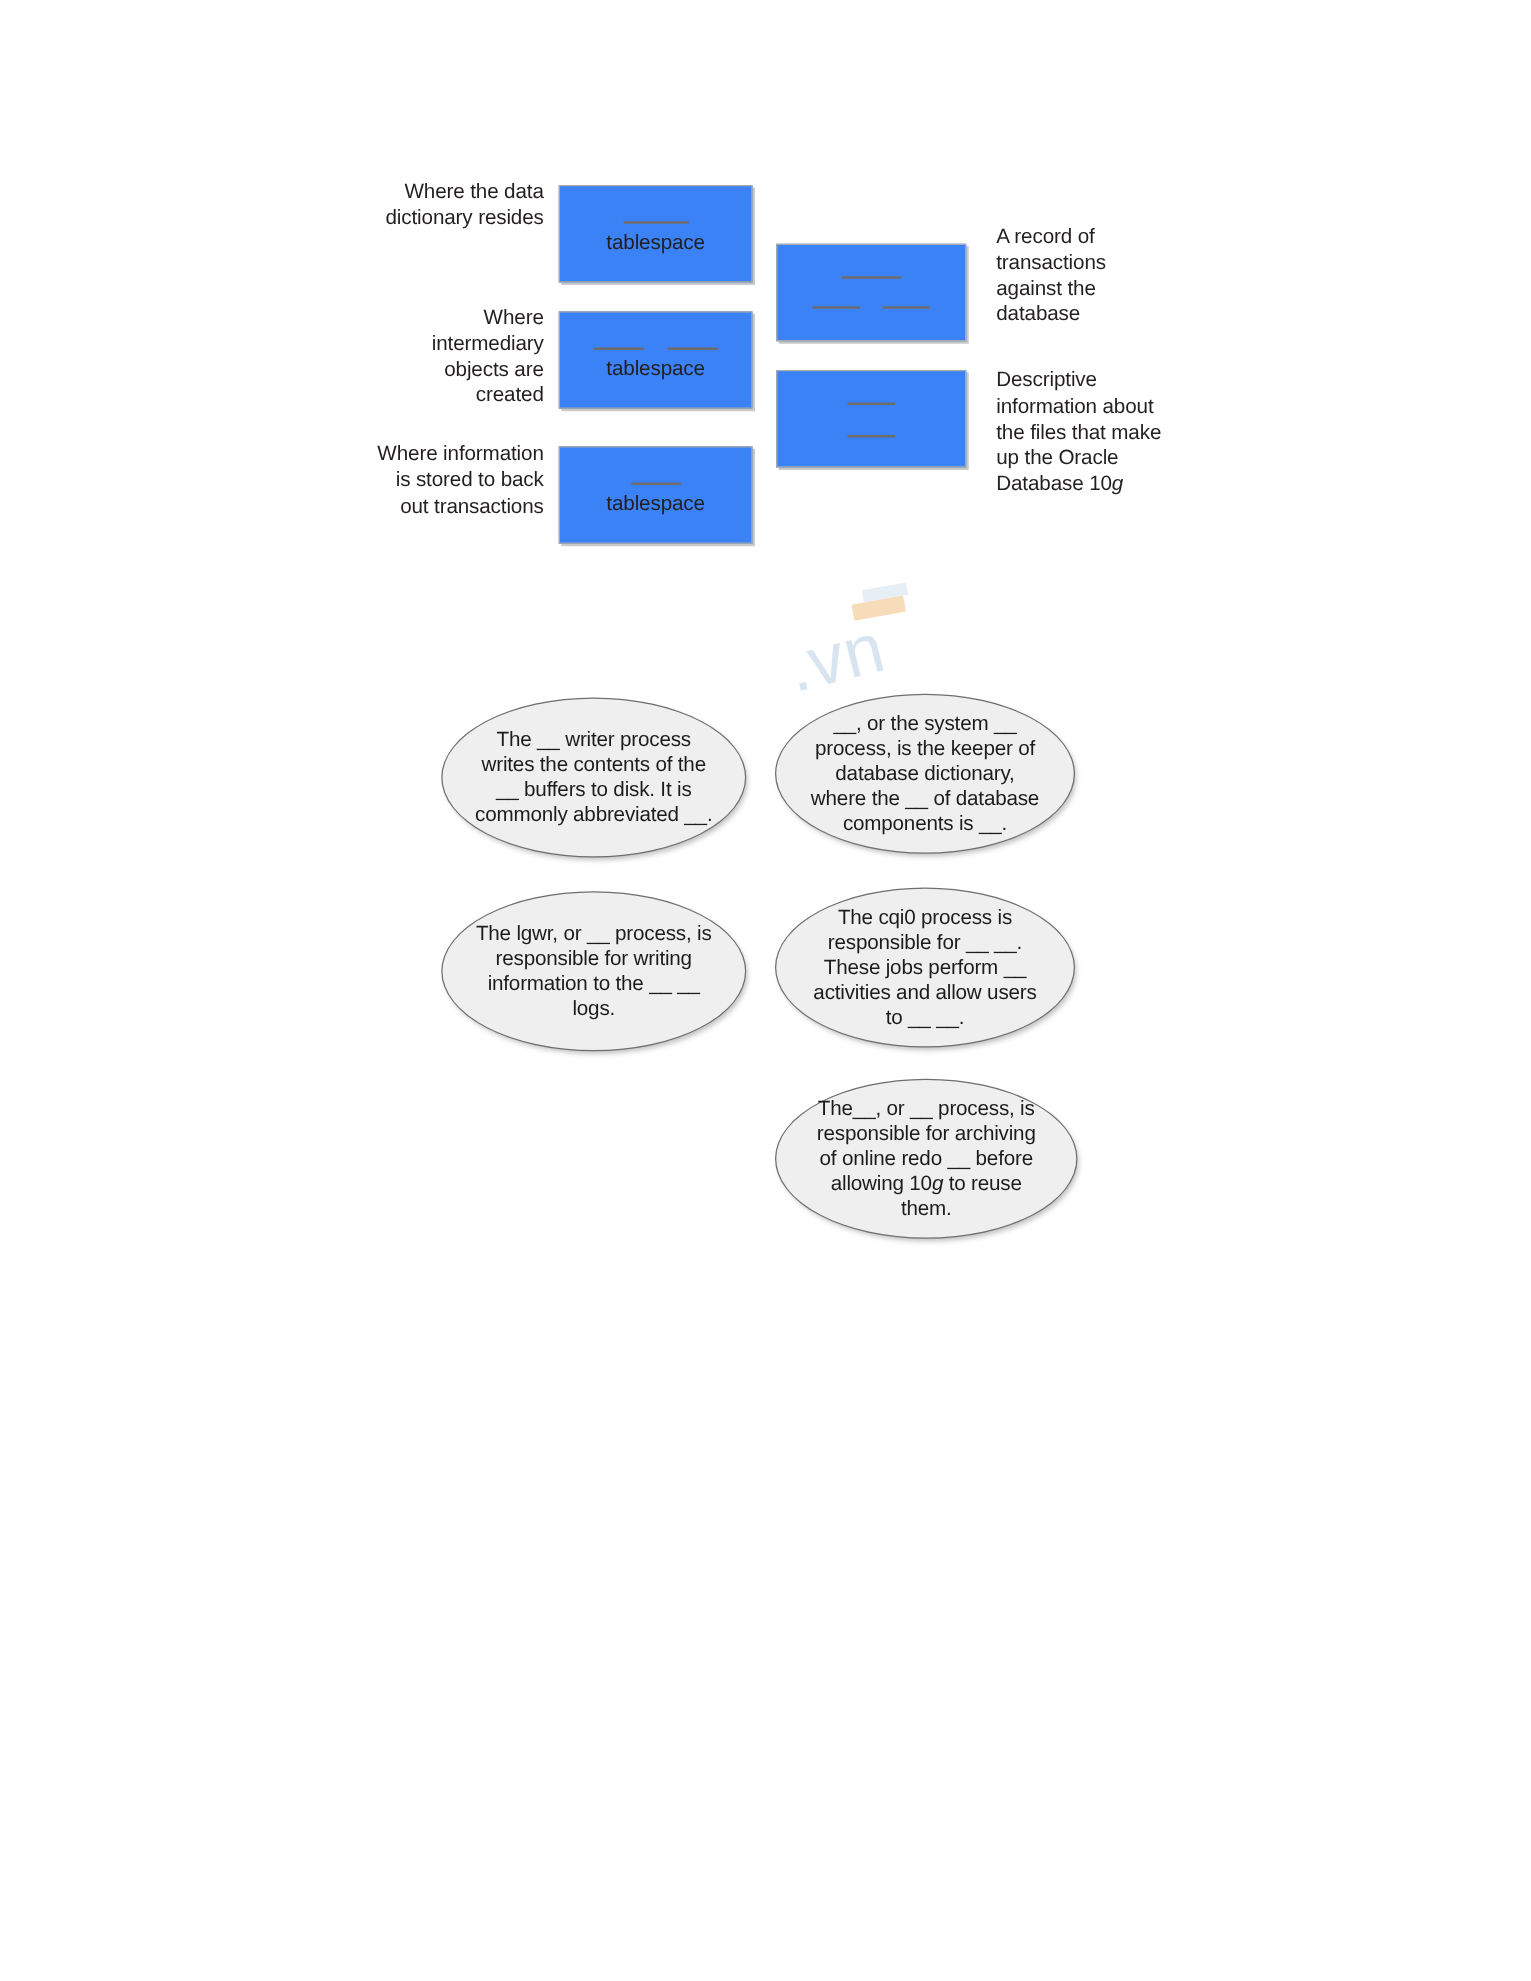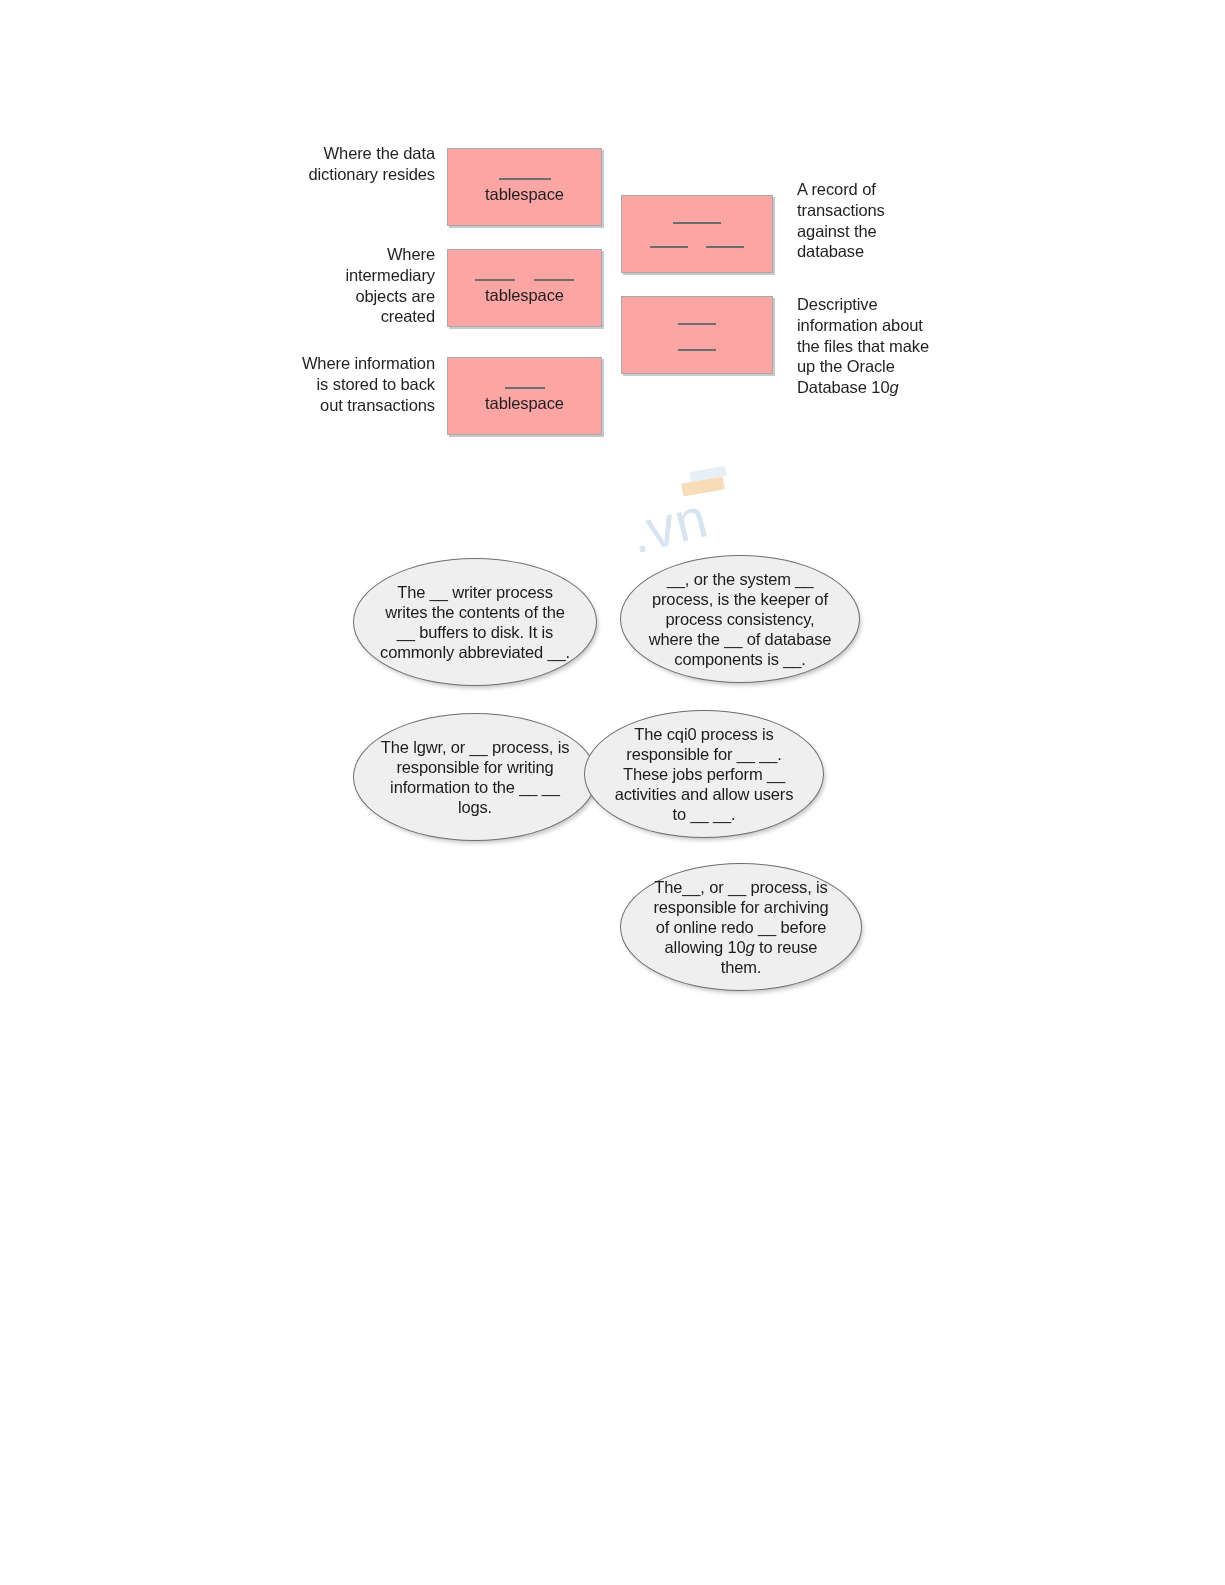--- a/index.html
+++ b/index.html
@@ -31,21 +31,21 @@
     font-size: 16.5px;
     line-height: 1.26;
     color: #231f20;
     letter-spacing: -0.1px;
   }
   .caption.right-align { text-align: right; }
   .caption.left-align  { text-align: left; }
 
   .fillbox {
     position: absolute;
-    background: #fca5a5;
+    background: #3b82f6;
     border: 1.5px solid #a8a8a8;
     box-shadow: 2px 2px 0 0 #c9c9c9;
     box-sizing: border-box;
   }
 
   .fillbox-inner {
     position: absolute;
     left: 0;
     right: 0;
     text-align: center;
@@ -215,28 +215,28 @@
   <div class="wm-vn">.vn</div>
 </div>
 
 <section id="process-exercise">
 
   <div class="oval" style="left:353px; top:558px; width:244px; height:128px;">
     <div class="oval-text">The __ writer process writes the contents of the __ buffers to disk. It is commonly abbreviated __.</div>
   </div>
 
   <div class="oval" style="left:620px; top:555px; width:240px; height:128px;">
-    <div class="oval-text">__, or the system __ process, is the keeper of process consistency, where the __ of database components is __.</div>
+    <div class="oval-text">__, or the system __ process, is the keeper of database dictionary, where the __ of database components is __.</div>
   </div>
 
   <div class="oval" style="left:353px; top:713px; width:244px; height:128px;">
     <div class="oval-text">The lgwr, or __ process, is responsible for writing information to the __ __ logs.</div>
   </div>
 
-  <div class="oval" style="left:584px; top:710px; width:240px; height:128px;justify-content:center;">
+  <div class="oval" style="left:620px; top:710px; width:240px; height:128px;justify-content:center;">
     <div class="oval-text">The cqi0 process is responsible for __ __. These jobs perform __ activities and allow users to __ __.</div>
   </div>
 
 
   <div class="oval" style="left:620px; top:863px; width:242px; height:128px;">
     <div class="oval-text">The__, or __ process, is responsible for archiving of online redo __ before allowing 10<em>g</em> to reuse them.</div>
   </div>
 
 </section>
 

